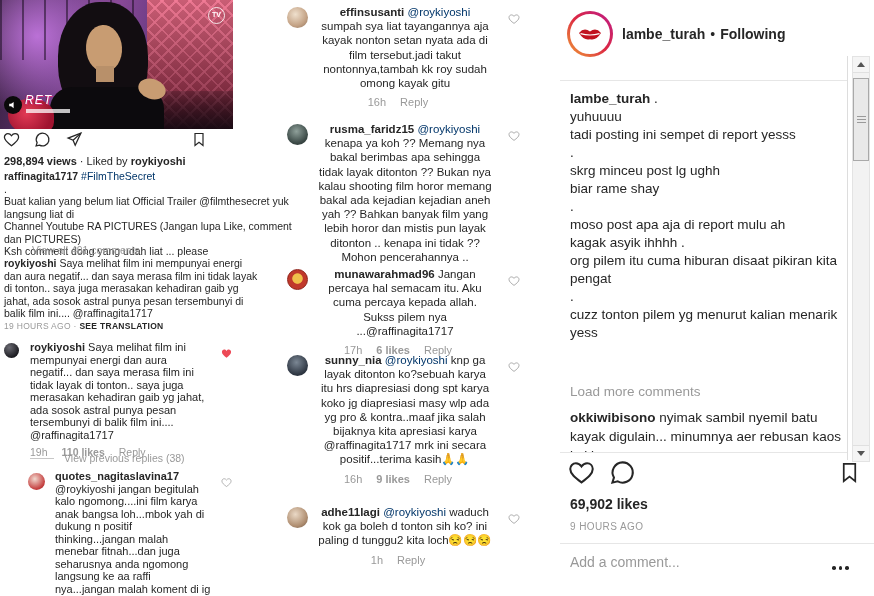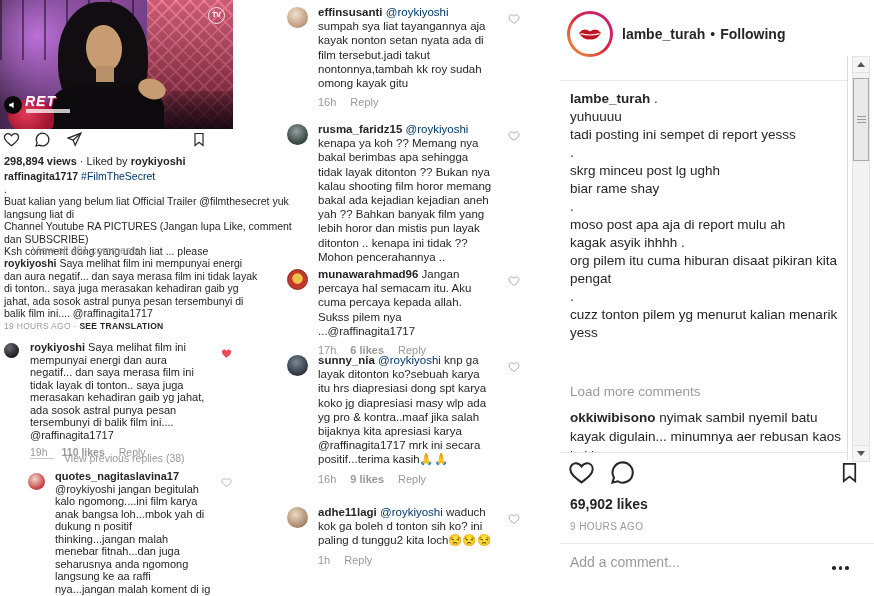--- a/index.html
+++ b/index.html
@@ -30,21 +30,21 @@
   .face { position:absolute; left:86px; top:25px; width:36px; height:47px; background:#c89c72; border-radius:50%; transform:rotate(-4deg); }
   .neck { position:absolute; left:96px; top:66px; width:18px; height:16px; background:#b8906a; }
   .body { position:absolute; left:50px; top:87px; width:114px; height:42px; background:#0c0a0d; border-radius:22px 22px 0 0; }
   .shoulder { position:absolute; left:138px; top:79px; width:28px; height:20px; background:#c89c72; border-radius:50%; transform:rotate(18deg); }
   .redblob { position:absolute; left:8px; bottom:-6px; width:46px; height:36px;
     background:radial-gradient(circle at 40% 40%, #e23a55, #a01430 70%); border-radius:50% 50% 40% 60%; }
   .tv-badge { position:absolute; right:8px; top:7px; width:17px; height:17px; border:1.5px solid rgba(255,255,255,.85);
     border-radius:50%; color:#fff; font-size:7px; font-weight:700; text-align:center; line-height:14px; }
   .speaker { position:absolute; left:4px; top:96px; width:18px; height:18px; background:#0a0a0a; border-radius:50%;
     display:flex; align-items:center; justify-content:center; }
-  .ret { position:absolute; left:25px; top:93px; font-size:14px; font-weight:700; color:#fff; font-style:italic;
+  .ret { position:absolute; left:25px; top:93px; font-size:12px; font-weight:400; color:#fff; font-style:italic;
     text-shadow:1px 1px 0 #d9317e, -1px 0 0 #8c1a5e; letter-spacing:1px; }
   .ret-sub { position:absolute; left:26px; top:109px; width:44px; height:4px; background:rgba(255,255,255,.75); }
 
   
   .icons-a { position:absolute; left:3px; top:131px; width:228px; height:18px; }
   .icons-a svg { margin-right:10px; }
   .bm-a { position:absolute; right:14px; top:0; }
   svg.ic { stroke:#262626; fill:none; stroke-width:1.8px; }
   svg.ic-sm { stroke:#999; fill:none; stroke-width:1.6px; }
   svg.ic-red { fill:#ed4956; stroke:none; }
@@ -73,21 +73,21 @@
   .meta span { margin-right:14px; }
   .meta .mlikes { font-weight:600; }
   .viewprev { position:absolute; left:30px; top:452px; color:#999; font-size:10.5px; display:flex; align-items:center; }
   .dashline { display:inline-block; width:24px; height:1px; background:#c7c7c7; margin-right:10px; }
   .replyc { position:absolute; left:28px; top:470px; width:204px; }
   .av17 { width:17px; height:17px; left:0; top:3px; background:radial-gradient(circle at 40% 35%, #f2d9cf, #c33b3b 70%, #7e1d1d); }
   .rc-body { margin-left:27px; width:158px; font-size:11px; line-height:12.5px; }
   .rc-body b { font-weight:700; }
 
   
-  .mc { position:absolute; left:7px; width:233px; }
+  .mc { position:absolute; left:7px; width:233px;text-align:center; }
   .av21 { width:21px; height:21px; left:0; top:2px; }
   .av-0 { background:radial-gradient(circle at 40% 35%, #efe0cd, #c4a386 60%, #8d6f56); }
   .av-1 { background:radial-gradient(circle at 45% 35%, #8fa09a, #3c4a47 65%, #202b29); }
   .av-2 { background:radial-gradient(circle at 50% 45%, #f0c04a 0 34%, #c0392b 40%); border:1px solid #8e1f16; }
   .av-3 { background:radial-gradient(circle at 45% 35%, #7b8794, #2c3440 70%); }
   .av-4 { background:radial-gradient(circle at 40% 35%, #ead9c6, #b08f72 62%, #6e5540); }
   .mc-body { margin-left:31px; width:174px; font-size:11.5px; line-height:14.2px; }
   .mc-body b { font-weight:700; }
   .mc .c-heart { top:6px; }
   .mc .meta { font-size:11px; }
@@ -186,21 +186,21 @@
       <div class="cap">
         <div>
           <b>raffinagita1717</b>
           <span class="link">#FilmTheSecret</span>
         </div>
         <div class="cap-lines">
             <div>.</div>
             <div>Buat kalian yang belum liat Official Trailer @filmthesecret yuk</div>
             <div>langsung liat di</div>
             <div>Channel Youtube RA PICTURES (Jangan lupa Like, comment</div>
-            <div>dan SUBSCRIBE)</div>
+            <div>dan PICTURES)</div>
             <div>Ksh comment dong yang udah liat ... please</div>
           </div>
       </div>
 
       <div class="viewall">View all 491 comments</div>
 
       <div class="preview">
         <b>roykiyoshi</b>
         <span>Saya melihat film ini mempunyai energi dan aura negatif... dan saya merasa film ini tidak layak di tonton.. saya juga merasakan kehadiran gaib yg jahat, ada sosok astral punya pesan tersembunyi di balik film ini.... @raffinagita1717</span>
       </div>

